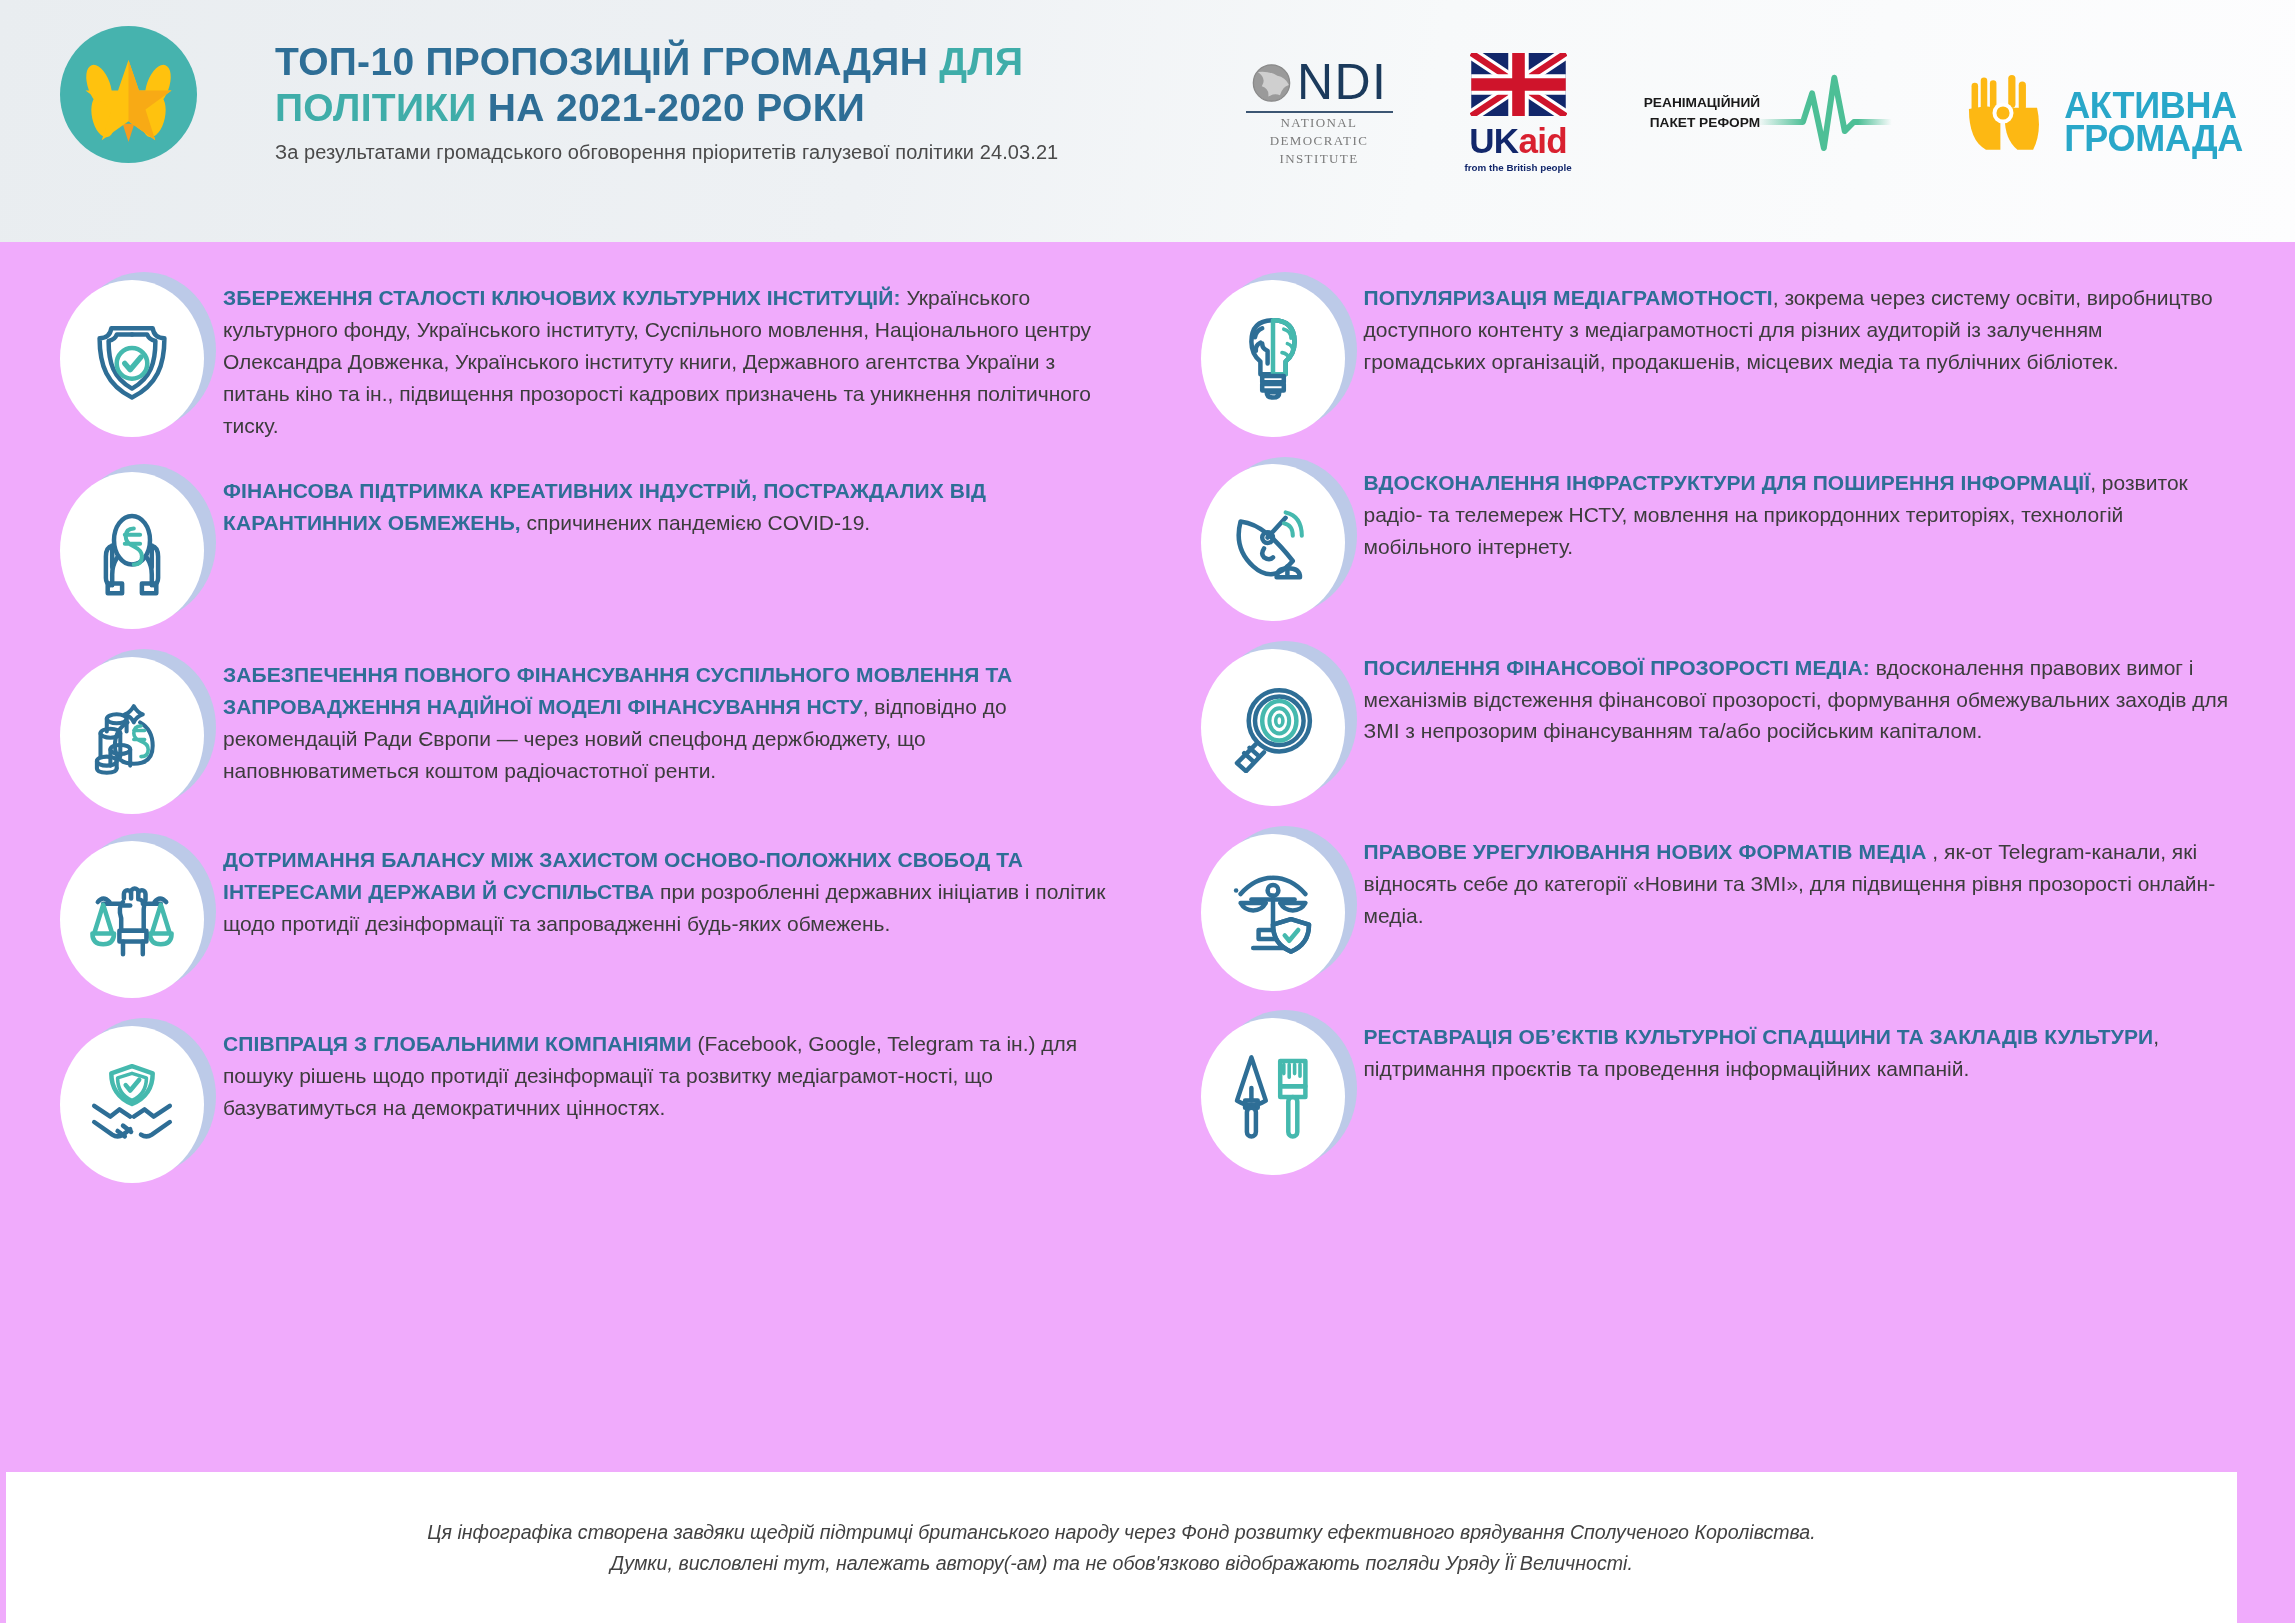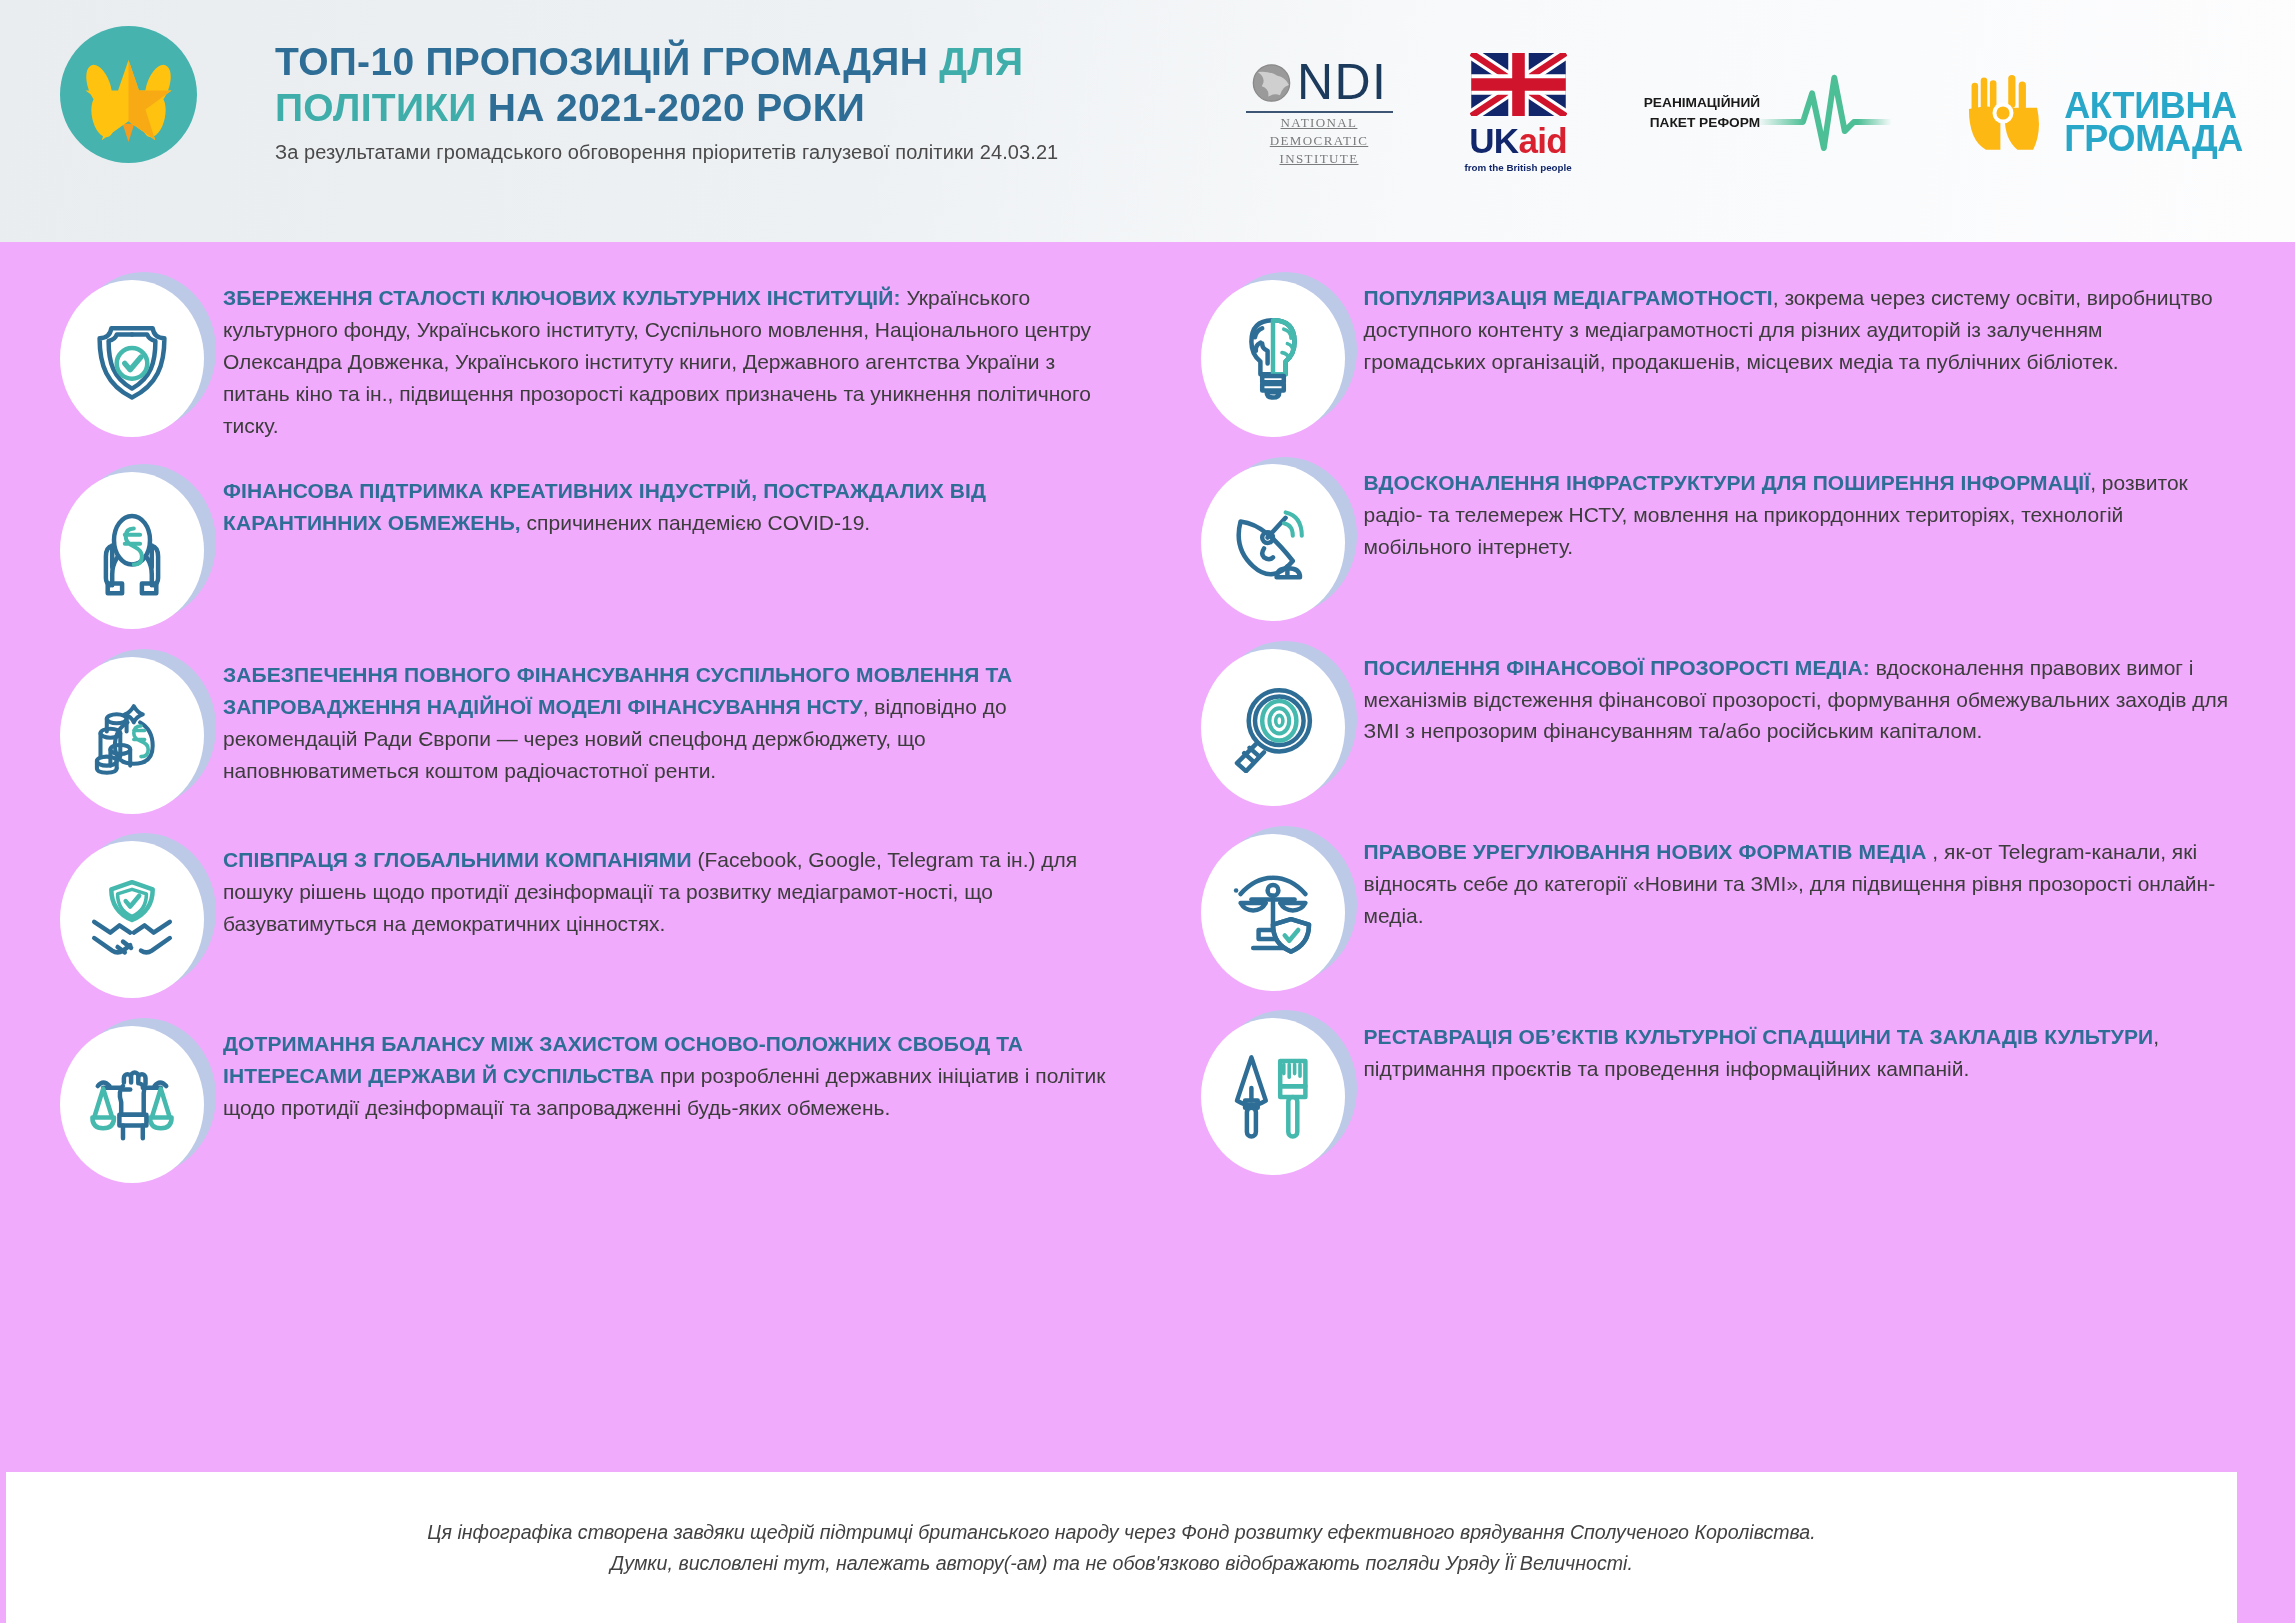--- a/index.html
+++ b/index.html
@@ -77,21 +77,20 @@
   }
   .ndi-rule { width: 147px; height: 2px; background: #1b3a5c; margin-top: 4.6px; opacity:.85; }
   .ndi-sub {
     font-family: "Liberation Serif", serif;
     font-size: 13px;
     color: #7b7b7b;
     letter-spacing: 1.4px;
     line-height: 1.35;
     text-align: center;
     margin-top: 1px;
-    text-decoration: underline;
   }
 
   
   .ukaid { display: flex; flex-direction: column; align-items: center; }
   .uk-flag { width: 97px; height: 63px; }
   .uk-text { font-size: 35px; font-weight: bold; letter-spacing: -0.7px; margin-top: 5.2px; }
   .uk-uk { color: #12276b; }
   .uk-aid { color: #d9202f; }
   .uk-tag { font-size: 9.8px; color: #12276b; font-weight: bold; margin-top: 1.3px; }
 
@@ -347,57 +346,57 @@
         <div class="item-text">
           <span class="hl">ЗАБЕЗПЕЧЕННЯ ПОВНОГО ФІНАНСУВАННЯ СУСПІЛЬНОГО МОВЛЕННЯ ТА ЗАПРОВАДЖЕННЯ НАДІЙНОЇ МОДЕЛІ ФІНАНСУВАННЯ НСТУ</span><span>, відповідно до рекомендацій Ради Європи — через новий спецфонд держбюджету, що наповнюватиметься коштом радіочастотної ренти.</span>
         </div>
       </div>
 
       <div class="item r2">
         <div class="icon-holder">
           <div class="icon-shadow"></div>
           <div class="icon-bubble">
             <svg viewBox="0 0 100 100" fill="none" stroke="#2e6e96" stroke-width="5" stroke-linecap="round" stroke-linejoin="round">
-              <path d="M50 8 L73 16 q0 24 -23 34 q-23 -10 -23 -34 Z" stroke="#45b9ae"></path>
-              <path d="M50 16 L66 21 q0 18 -16 25 q-16 -7 -16 -25 Z" stroke="#45b9ae" stroke-width="4"></path>
-              <path d="M43 29 l5 6 l10 -12" stroke="#45b9ae" stroke-width="5"></path>
-              <path d="M8 52 l18 12 l10 -8 l12 8"></path>
-              <path d="M92 52 l-18 12 l-10 -8 l-12 8"></path>
-              <path d="M8 70 l20 14 q6 4 12 0 l8 -6"></path>
-              <path d="M92 70 l-20 14 q-6 4 -12 0"></path>
-              <path d="M34 80 l8 6 M40 74 l9 7"></path>
-            </svg>
-          </div>
-        </div>
-        <div class="item-text">
-          <span class="hl">СПІВПРАЦЯ З ГЛОБАЛЬНИМИ КОМПАНІЯМИ</span><span> (Facebook, Google, Telegram та ін.) для пошуку рішень щодо протидії дезінформації та розвитку медіаграмот-ності, що базуватимуться на демократичних цінностях.</span>
-        </div>
-      </div>
-
-      <div class="item r2">
-        <div class="icon-holder">
-          <div class="icon-shadow"></div>
-          <div class="icon-bubble">
-            <svg viewBox="0 0 100 100" fill="none" stroke="#2e6e96" stroke-width="5" stroke-linecap="round" stroke-linejoin="round">
               <path d="M12 30 q6 -8 13 0 M75 30 q6 -8 13 0"></path>
               <path d="M18 32 h20 M62 32 h20"></path>
               <path d="M18 33 l-10 32 h20 z" stroke="#45b9ae"></path>
               <path d="M82 33 l-10 32 h20 z" stroke="#45b9ae"></path>
               <path d="M6 65 q0 12 12 12 q12 0 12 -12" stroke="#45b9ae"></path>
               <path d="M70 65 q0 12 12 12 q12 0 12 -12" stroke="#45b9ae"></path>
               <path d="M41 26 v-5 a4 4 0 0 1 8 0 v5 M49 26 v-7 a4 4 0 0 1 8 0 v7 M57 27 v-6 a4 4 0 0 1 8 0 v7"></path>
               <path d="M40 30 q-6 6 -2 18 v14 h25 V38 q2 -8 -3 -10"></path>
               <path d="M40 34 h8"></path>
               <rect x="36" y="62" width="30" height="12"></rect>
               <path d="M40 74 v14 M62 74 v14"></path>
             </svg>
           </div>
         </div>
         <div class="item-text">
           <span class="hl">ДОТРИМАННЯ БАЛАНСУ МІЖ ЗАХИСТОМ ОСНОВО-ПОЛОЖНИХ СВОБОД ТА ІНТЕРЕСАМИ ДЕРЖАВИ Й СУСПІЛЬСТВА</span><span> при розробленні державних ініціатив і політик щодо протидії дезінформації та запровадженні будь-яких обмежень.</span>
+        </div>
+      </div>
+
+      <div class="item r2">
+        <div class="icon-holder">
+          <div class="icon-shadow"></div>
+          <div class="icon-bubble">
+            <svg viewBox="0 0 100 100" fill="none" stroke="#2e6e96" stroke-width="5" stroke-linecap="round" stroke-linejoin="round">
+              <path d="M50 8 L73 16 q0 24 -23 34 q-23 -10 -23 -34 Z" stroke="#45b9ae"></path>
+              <path d="M50 16 L66 21 q0 18 -16 25 q-16 -7 -16 -25 Z" stroke="#45b9ae" stroke-width="4"></path>
+              <path d="M43 29 l5 6 l10 -12" stroke="#45b9ae" stroke-width="5"></path>
+              <path d="M8 52 l18 12 l10 -8 l12 8"></path>
+              <path d="M92 52 l-18 12 l-10 -8 l-12 8"></path>
+              <path d="M8 70 l20 14 q6 4 12 0 l8 -6"></path>
+              <path d="M92 70 l-20 14 q-6 4 -12 0"></path>
+              <path d="M34 80 l8 6 M40 74 l9 7"></path>
+            </svg>
+          </div>
+        </div>
+        <div class="item-text">
+          <span class="hl">СПІВПРАЦЯ З ГЛОБАЛЬНИМИ КОМПАНІЯМИ</span><span> (Facebook, Google, Telegram та ін.) для пошуку рішень щодо протидії дезінформації та розвитку медіаграмот-ності, що базуватимуться на демократичних цінностях.</span>
         </div>
       </div>
 
     </div>
 
     <div class="col right">
 
       <div class="item r1">
         <div class="icon-holder">
           <div class="icon-shadow"></div>

